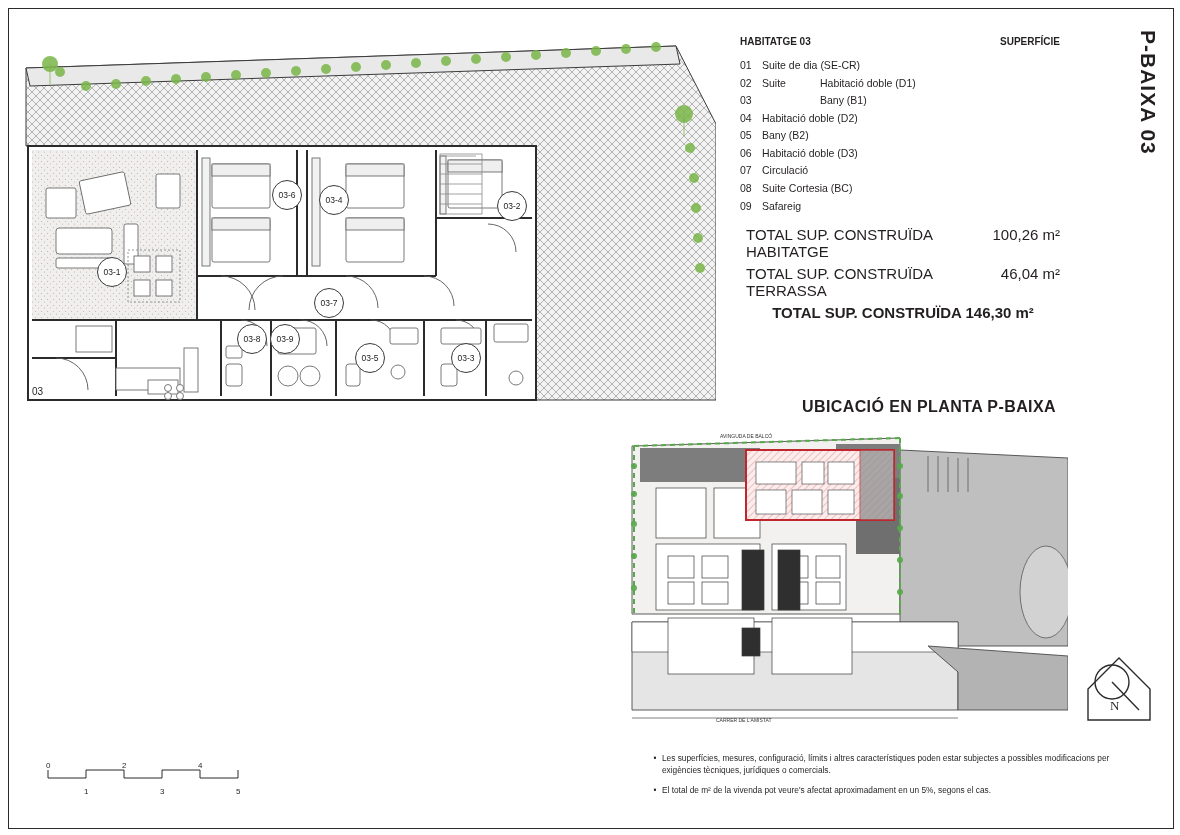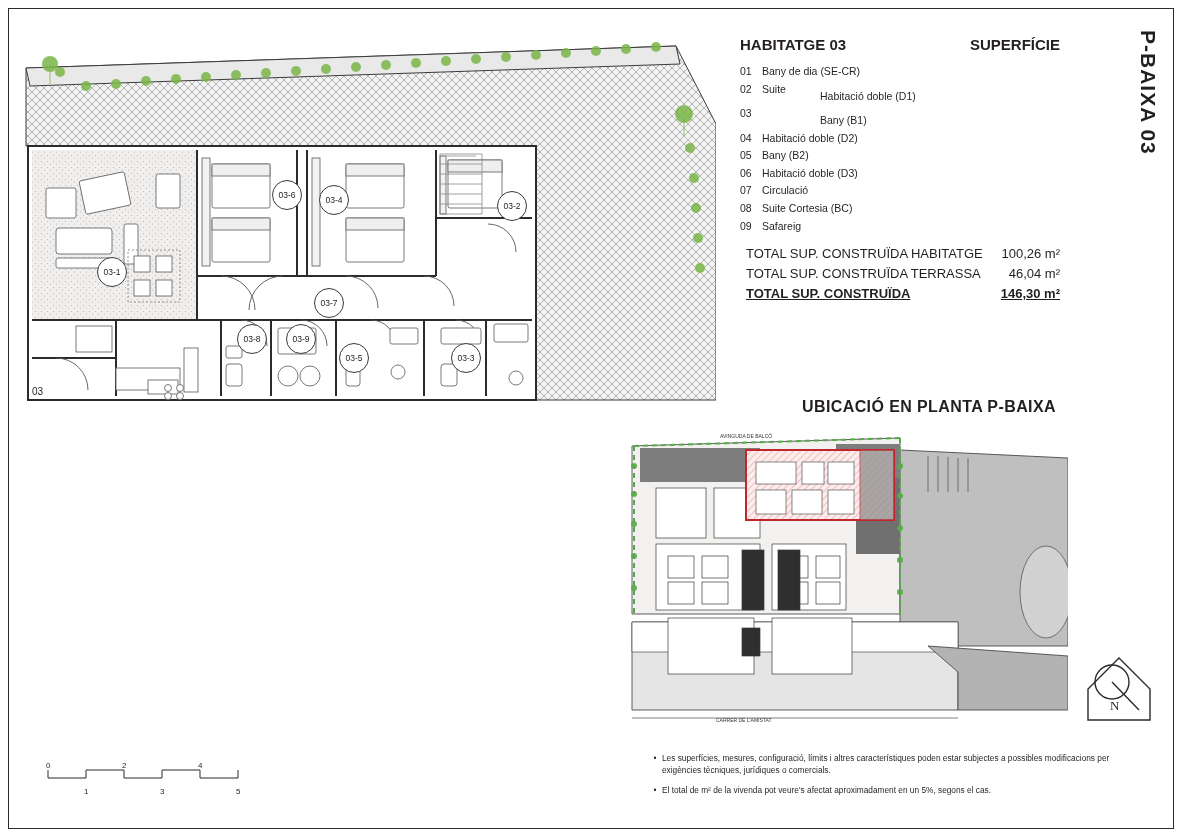--- a/index.html
+++ b/index.html
@@ -13,28 +13,28 @@
   .vtitle{position:absolute;right:18px;top:30px;width:42px;height:260px;}
   .vtitle .txt{
     position:absolute;top:0;left:0;
     transform:rotate(90deg);transform-origin:left top;
     white-space:nowrap;font-size:21px;font-weight:bold;letter-spacing:1px;
     margin-left:40px;
   }
 
   
   .legend{position:absolute;left:740px;top:36px;width:320px;font-size:10.5px;}
-  .legend-head{display:flex;justify-content:space-between;font-weight:bold;font-size:15px;margin-bottom:12px;}
+  .legend-head{display:flex;justify-content:space-between;font-weight:bold;font-size:10px;margin-bottom:12px;}
   .legend-row{display:flex;margin-bottom:5.5px;line-height:1.15;}
   .legend-row .num{width:22px;color:#231f20;}
   .legend-row .nm{flex:1;}
-  .legend-row .nm2{display:inline-block;margin-top:7px;}
+  .legend-row .nm2{display:inline-block;}
   .totals{margin-top:14px;padding-left:6px;}
-  .total-row{display:flex;justify-content:space-between;margin-bottom:5px;font-size:13px;}
-  .total-row.bold{font-weight:bold;text-decoration:underline;}
+  .total-row{display:flex;justify-content:center;margin-bottom:5px;font-size:15px;}
+  .total-row.bold{font-weight:bold;}
   .total-row .lbl{}
   .total-row .val{min-width:72px;text-align:right;}
 
   
   .plan{position:absolute;left:16px;top:28px;width:700px;height:380px;}
   .plan svg{display:block;}
 
   .watermark{position:absolute;left:300px;top:345px;font-size:60px;font-weight:bold;
              color:rgba(150,150,150,0.22);letter-spacing:4px;pointer-events:none;
              font-family:"Liberation Serif", serif;}
@@ -74,21 +74,21 @@
   </div>
 
   <div class="legend">
     <div class="legend-head">
       <span>HABITATGE 03</span>
       <span>SUPERFÍCIE</span>
     </div>
 
     <div class="legend-row">
       <span class="num">01</span>
-      <span class="nm">Bany de dia (SE-CR)</span>
+      <span class="nm">Suite de dia (SE-CR)</span>
     </div>
     <div class="legend-row">
       <span class="num">02</span>
       <span class="nm" style="flex:none;width:58px">Suite</span>
       <span class="nm2">Habitació doble (D1)</span>
     </div>
     <div class="legend-row">
       <span class="num">03</span>
       <span class="nm" style="flex:none;width:58px"></span>
       <span class="nm2">Bany (B1)</span>
@@ -304,22 +304,22 @@
   </div>
 
   <div class="floorlabel">03</div>
 
   <div class="tag" style="left:97px;top:257px">03-1</div>
   <div class="tag" style="left:272px;top:180px">03-6</div>
   <div class="tag" style="left:319px;top:185px">03-4</div>
   <div class="tag" style="left:497px;top:191px">03-2</div>
   <div class="tag" style="left:314px;top:288px">03-7</div>
   <div class="tag" style="left:237px;top:324px">03-8</div>
-  <div class="tag" style="left:286px;top:324px">03-9</div>
-  <div class="tag" style="left:339px;top:343px">03-5</div>
+  <div class="tag" style="left:270px;top:324px">03-9</div>
+  <div class="tag" style="left:355px;top:343px">03-5</div>
   <div class="tag" style="left:451px;top:343px">03-3</div>
 
   <div class="scalebar">
     <svg width="220" height="40" viewBox="0 0 220 40">
       <g stroke="#2b2b2b" stroke-width="1" fill="none">
         <path d="M8,18 L46,18 L46,10 L84,10 L84,18 L122,18 L122,10 L160,10 L160,18 L198,18"></path>
         <line x1="8" y1="10" x2="8" y2="18"></line>
         <line x1="198" y1="10" x2="198" y2="18"></line>
       </g>
       <text x="6" y="8" font-size="8" fill="#231f20" font-family="Liberation Sans, sans-serif">0</text>

